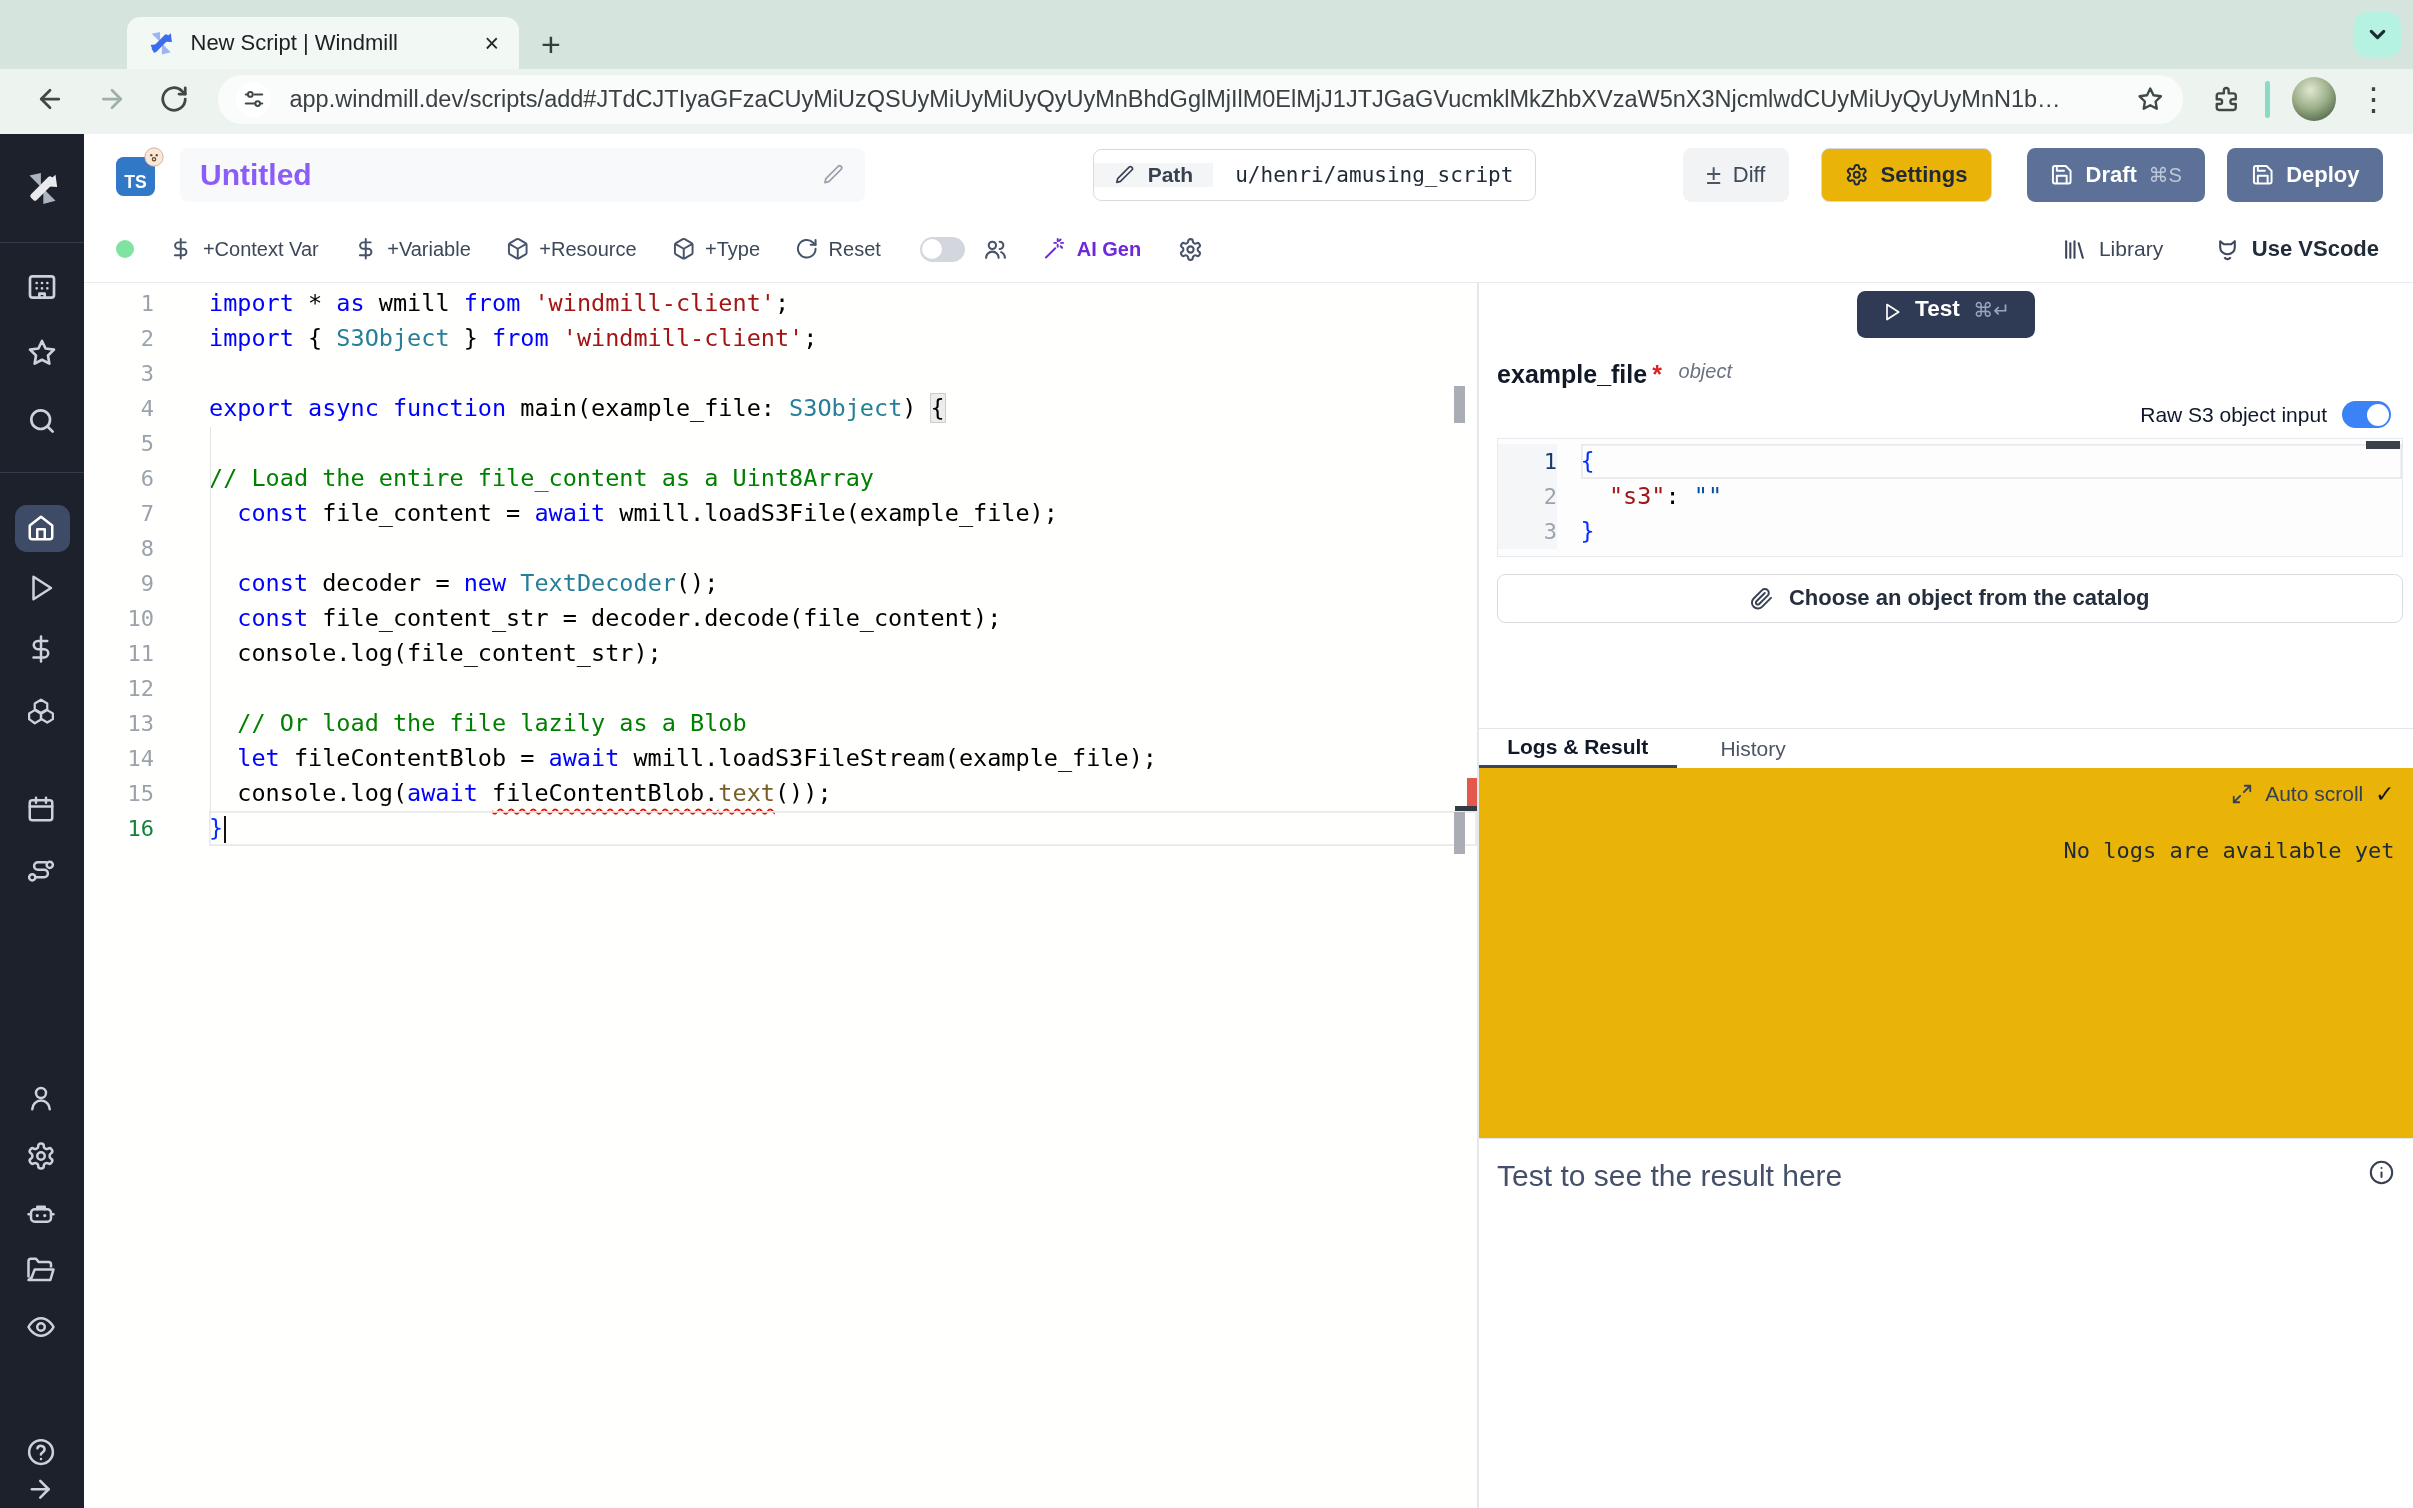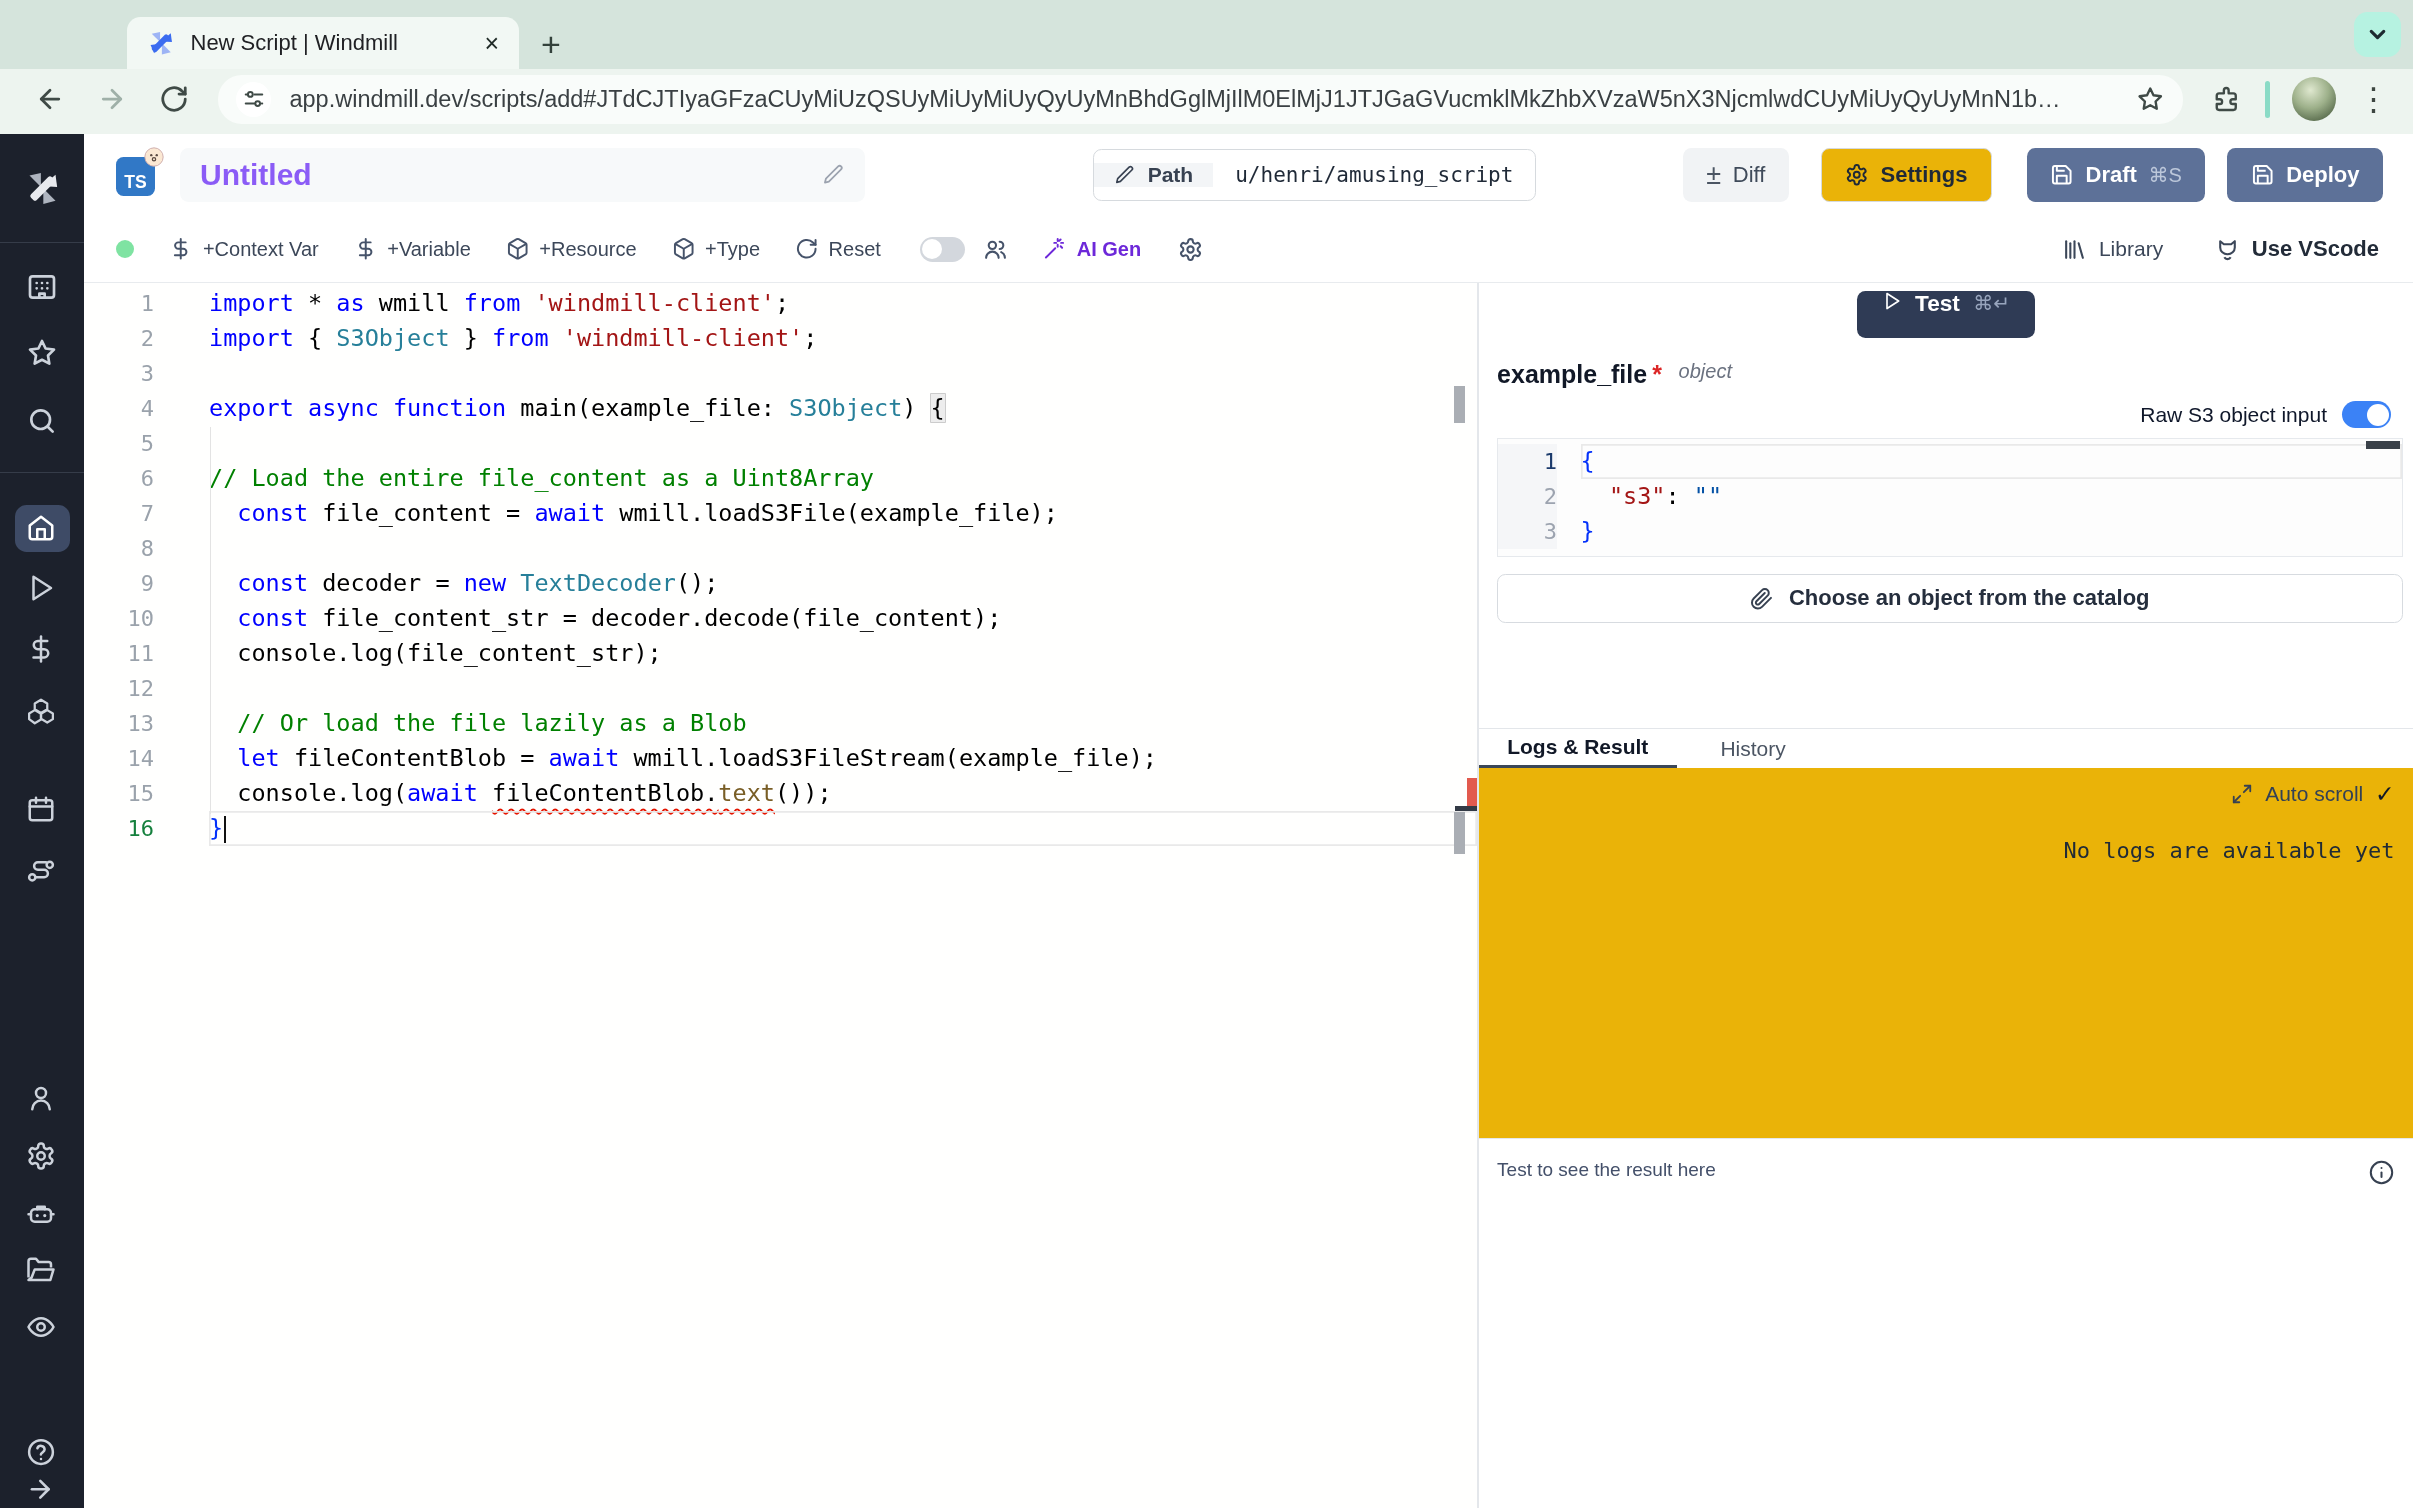--- a/index.html
+++ b/index.html
@@ -120,21 +120,21 @@
   .sb-thumb1 { position:absolute; right:11.7px; top:103px; width:11.7px; height:37px; background:#aaaeb4; }
   .sb-red    { position:absolute; right:0; top:495px; width:10px; height:28.5px; background:#e25a4e; }
   .sb-dark   { position:absolute; right:0; top:523px; width:22px; height:5px; background:#333a45; }
   .sb-thumb2 { position:absolute; right:11.7px; top:529px; width:11.7px; height:42px; background:#aaaeb4; }
 
   .vdiv { width:1.7px; background:#e4e7eb; flex:none; }
 
   .right-pane { flex:1; position:relative; background:#fff; min-width:0; }
   .test-row { display:flex; justify-content:center; margin-top:8.4px; }
   .test-btn { height:47px; border-radius:8.4px; background:#2f3b55; border:none; color:#fff;
-              display:flex; align-items:flex-start; gap:13.4px; padding:0 25px; font-size:22.6px; font-weight:700;
+              display:flex; align-items:flex-end; gap:13.4px; padding:16px 25px; font-size:22.6px; font-weight:700;
               cursor:pointer; }
   .test-btn .ic { width:20px; height:20px; color:#fff; }
   .test-sc { color:#98a5bd; font-weight:400; font-size:20px; }
   .arg-row { margin:22px 0 0 18.4px; display:flex; align-items:flex-start; gap:5px; }
   .arg-name { font-size:25px; font-weight:700; color:#111827; }
   .arg-req { font-size:25px; font-weight:700; color:#dc2626; }
   .arg-type { font-size:20px; font-style:italic; color:#6b7280; margin-left:11.7px; }
   .raw-row { margin:11.7px 22px 0 0; display:flex; justify-content:flex-end; align-items:center; gap:15px; }
   .raw-label { font-size:21px; color:#0f172a; }
   .toggle-on { width:49px; height:27px; border-radius:13.4px; background:#3b82f6; position:relative; flex:none; }
@@ -159,21 +159,21 @@
   .tab-active { color:#111827; font-weight:700; border-bottom:3.4px solid #3b4758; }
   .tab-idle { color:#4b5563; margin-left:15px; }
   .logs-gray { height:370px; flex:none; background:#eab308; padding:11.7px 18.4px 0 18.4px;text-align:right; }
   .autoscroll-row { display:flex; justify-content:flex-end; align-items:center; gap:11.7px; }
   .autoscroll-row .ic { width:22px; height:22px; color:#374151; }
   .autoscroll-label { font-size:21px; color:#334155; }
   .autoscroll-check { font-size:23.5px; color:#111827; }
   .no-logs { margin-top:30px; font-family:"DejaVu Sans Mono", monospace; font-size:22px; color:#212b36; }
   .result-area { flex:1; background:#fff; border-top:0.8px solid #e5e8ec; padding:20px 18.4px 0 18.4px;
                  display:flex; justify-content:space-between; align-items:flex-start; }
-  .result-text { font-size:19px; color:#44506a; }
+  .result-text { font-size:30px; color:#44506a; }
   .info-ic { width:27px; height:27px; color:#374151; }
 
   svg { display:block; }
 </style>
 </head>
 <body>
 
 <div class="screen">
 
   <div class="tabstrip">

